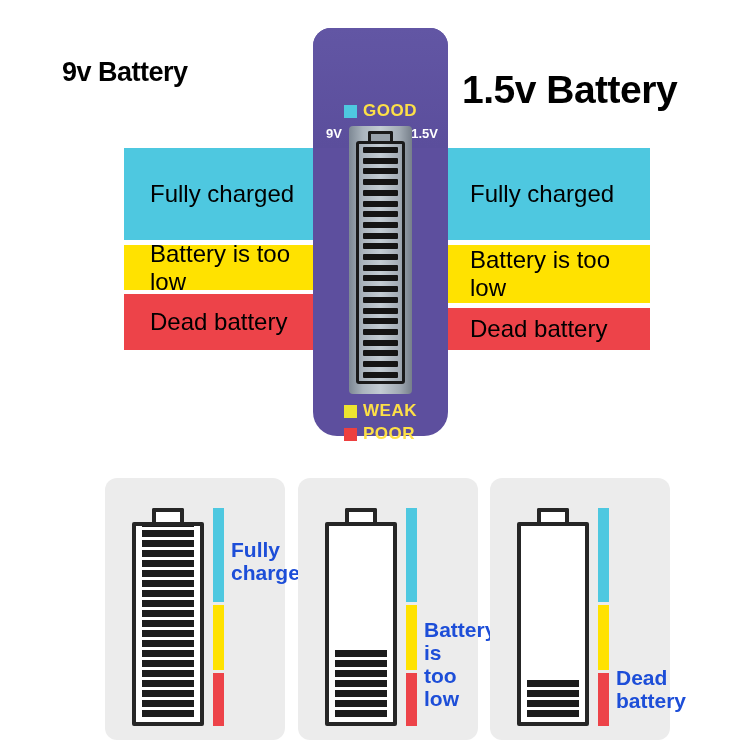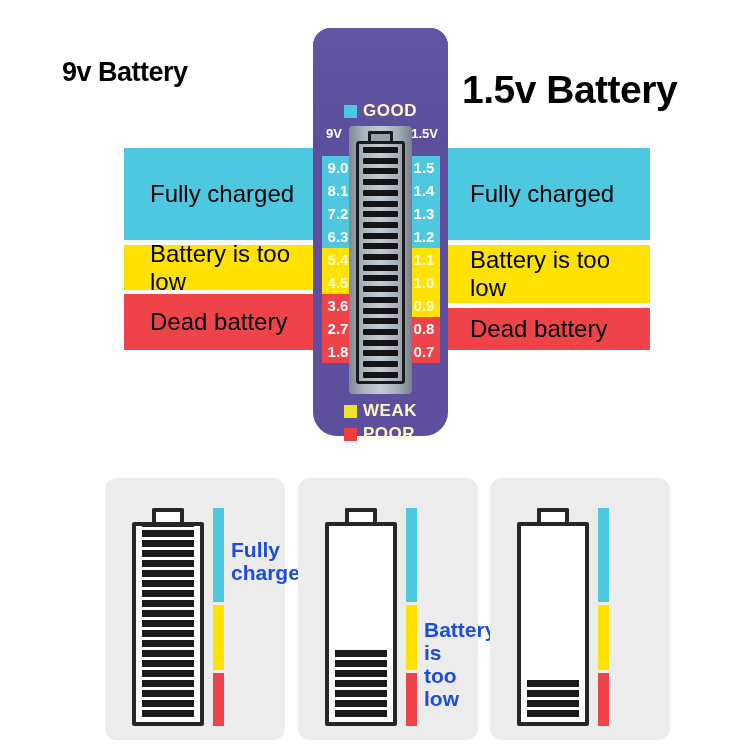--- a/index.html
+++ b/index.html
@@ -62,21 +62,21 @@
     left: 0; top: 0; right: 0; height: 120px;
     background: linear-gradient(180deg, #6256a4 0%, #5b4e9c 100%);
     border-radius: 18px 18px 0 0;
   }
 
   .legend-row {
     position: absolute;
     display: flex;
     align-items: center;
     gap: 6px;
-    color: #fef9c3;
+    color: #fde047;
     font-size: 17px;
     font-weight: bold;
     letter-spacing: 0.5px;
   }
   #legend-good { left: 31px; top: 73px; }
   #legend-weak { left: 31px; top: 373px; }
   #legend-poor { left: 31px; top: 396px; justify-content: flex-end; }
   .legend-chip { width: 13px; height: 13px; display: inline-block; }
   .chip-good { background: #4ec8e0; }
   .chip-weak { background: #ede32f; }
@@ -266,44 +266,20 @@
   <div id="tester-top-shade"></div>
 
   <div class="legend-row" id="legend-good">
     <span class="legend-chip chip-good"></span>
     <span>GOOD</span>
   </div>
 
   <div class="scale-head" id="scale-head-left">9V</div>
   <div class="scale-head" id="scale-head-right">1.5V</div>
 
-  <div class="scale-col" id="scale-left">
-      <div class="tick pad"></div>
-      <div class="tick good">9.0</div>
-      <div class="tick good">8.1</div>
-      <div class="tick good">7.2</div>
-      <div class="tick good">6.3</div>
-      <div class="tick weak">5.4</div>
-      <div class="tick weak">4.5</div>
-      <div class="tick poor">3.6</div>
-      <div class="tick poor">2.7</div>
-      <div class="tick poor">1.8</div>
-    </div>
-  <div class="scale-col" id="scale-right">
-      <div class="tick pad"></div>
-      <div class="tick good">1.5</div>
-      <div class="tick good">1.4</div>
-      <div class="tick good">1.3</div>
-      <div class="tick good">1.2</div>
-      <div class="tick weak">1.1</div>
-      <div class="tick weak">1.0</div>
-      <div class="tick weak">0.9</div>
-      <div class="tick poor">0.8</div>
-      <div class="tick poor">0.7</div>
-    </div>
 
   <div id="lcd">
     <div class="lcd-nub"></div>
     <div class="lcd-batt" id="lcd-batt">
         <div class="lcd-seg"></div>
         <div class="lcd-seg"></div>
         <div class="lcd-seg"></div>
         <div class="lcd-seg"></div>
         <div class="lcd-seg"></div>
         <div class="lcd-seg"></div>
@@ -401,13 +377,15 @@
         <div class="batt-seg"></div>
         <div class="batt-seg"></div>
         <div class="batt-seg"></div>
       </div>
   </div>
   <div class="gauge">
     <div class="gauge-good"></div>
     <div class="gauge-weak"></div>
     <div class="gauge-poor"></div>
   </div>
+  <div class="card-label" id="label-3">Dead
+battery</div>
 </div>
 
 </body></html>

